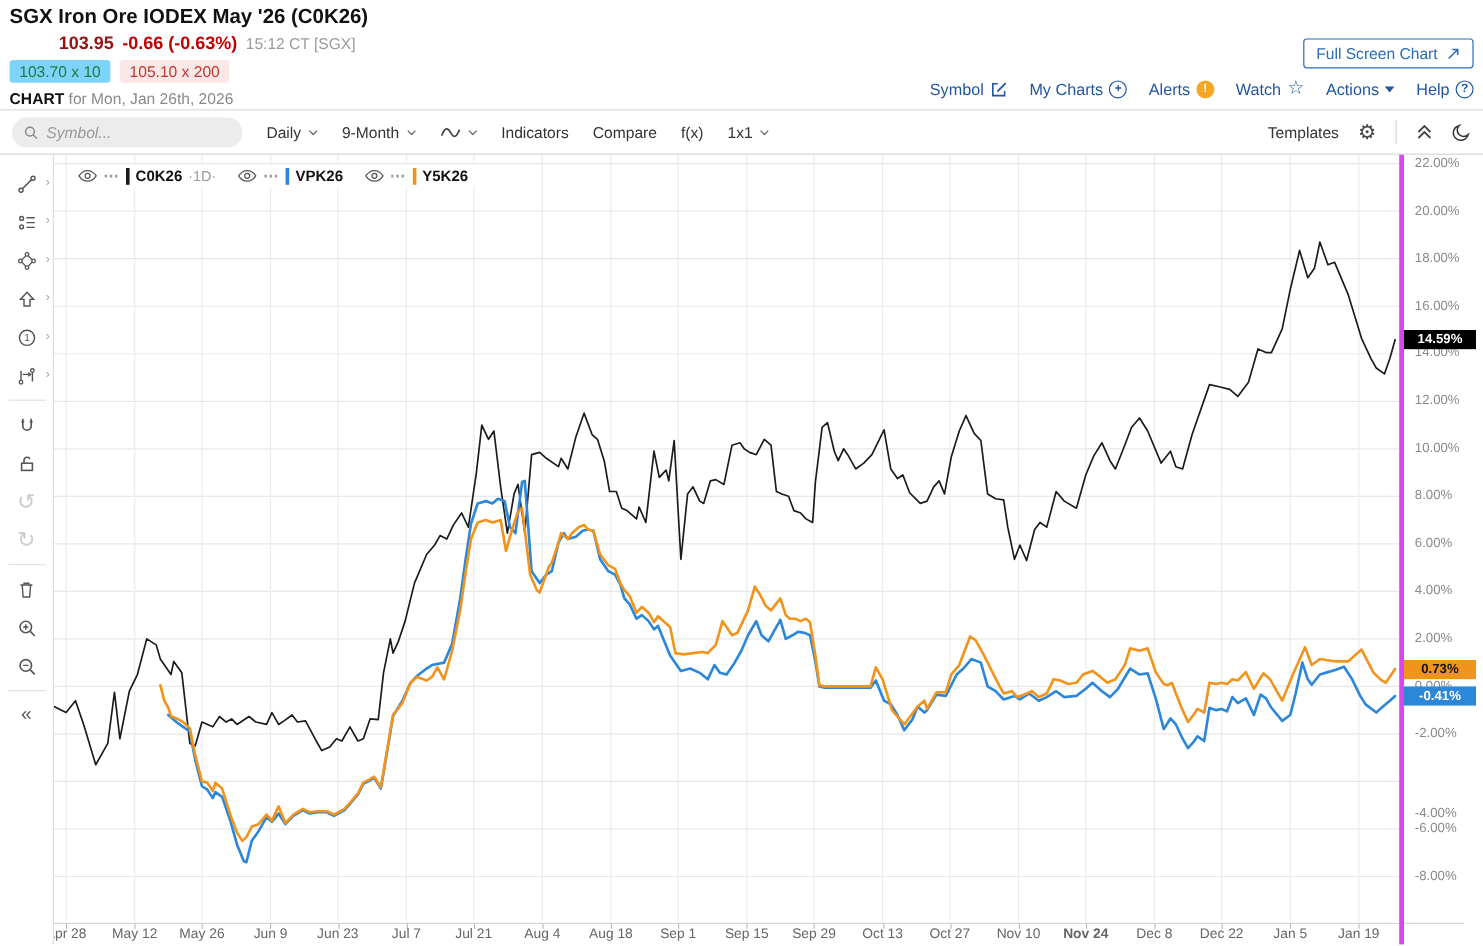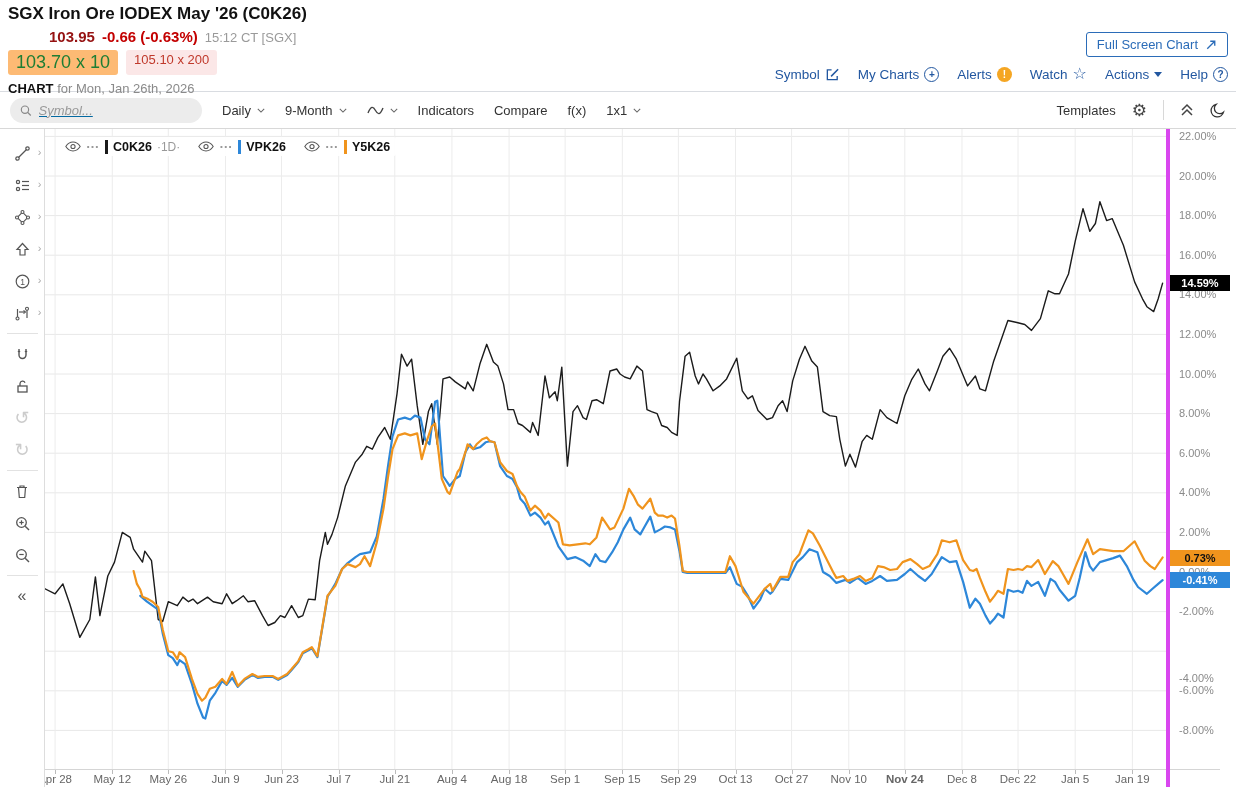--- a/index.html
+++ b/index.html
@@ -6,21 +6,21 @@
   html,body { width:1236px; height:788px; overflow:hidden; background:#fff;
     font-family:"Liberation Sans", sans-serif; color:#222; }
   
   .header { position:relative; height:92px; border-bottom:1px solid #d9dce1; padding:4px 8px 0 8px; }
   .title { font-size:17px; font-weight:bold; color:#111; }
   .price-row { margin-top:4px; font-size:15px; display:flex; align-items:baseline; gap:7px; }
   .last-price { font-weight:bold; color:#951212;margin-left:41px; }
   .change { font-weight:bold; color:#c30000; }
   .quote-time { font-size:13px; color:#9a9a9a; }
   .badge-row { margin-top:5px; display:flex; gap:8px; }
-  .bid-badge { background:#fdba74; color:#1e7e34; font-size:18px; padding:2px 8px; border-radius:3px; }
+  .bid-badge { background:#7dd3fc; color:#1e7e34; font-size:13px; padding:2px 8px; border-radius:3px; }
   .ask-badge { background:#fbe7e7; color:#c0392b; font-size:13px; padding:2px 8px; border-radius:3px; }
   .chart-for { margin-top:6px; font-size:13px; color:#8a8a8a; }
   .chart-word { font-weight:bold; color:#111; }
   .fullscreen-btn { position:absolute; top:32px; right:8px; display:flex; align-items:center; gap:7px;
     border:1px solid #2b6cb8; color:#2b6cb8; background:#fff; border-radius:3px;
     padding:4px 10px; font-size:13px; cursor:pointer; }
   .hlinks { position:absolute; top:66px; right:8px; display:flex; align-items:center; gap:18px;
     font-size:13.5px; color:#2257a0; }
   .hlink { display:flex; align-items:center; gap:5px; cursor:pointer; }
   .circle-ic { width:15px; height:15px; border:1.5px solid #2257a0; border-radius:50%;
@@ -29,21 +29,21 @@
     align-items:center; justify-content:center; color:#fff; font-size:10px; font-weight:bold; }
   .star-ic { font-size:16px; line-height:1; color:#2257a0; }
   .tri-down { width:0; height:0; border-left:4px solid transparent; border-right:4px solid transparent;
     border-top:5px solid #2257a0; display:inline-block; }
   
   .toolbar { height:37px; display:flex; align-items:center; padding:0 10px; gap:20px;
     border-bottom:1px solid #d8d8d8; font-size:13px; color:#333; }
   .search-pill { width:192px; height:25px; background:#ececec; border-radius:13px; display:flex;
     align-items:center; padding:0 10px; gap:7px; }
   .search-pill input { border:none; outline:none; background:transparent; width:100%;
-    font-size:13px; font-style:italic; color:#0369a1; font-family:"Liberation Sans",sans-serif;text-decoration:underline; }
+    font-size:13px; font-style:italic; color:#0369a1; font-family:"Liberation Sans",sans-serif; }
   .search-pill input::placeholder { color:#999; font-style:italic; }
   .tb-item { display:flex; align-items:center; gap:6px; cursor:pointer; white-space:nowrap; }
   .chev { width:8px; height:5px; display:inline-block; }
   .tb-right { margin-left:auto; display:flex; align-items:center; gap:16px; }
   .tb-divider { width:1px; height:20px; background:#d8d8d8; }
   .gear { font-size:17px; color:#444; cursor:pointer; line-height:1; }
   
   .main { display:flex; height:658px; }
   .sidebar { width:45px; border-right:1px solid #ddd; display:flex; flex-direction:column;
     align-items:center; padding-top:8px; }

